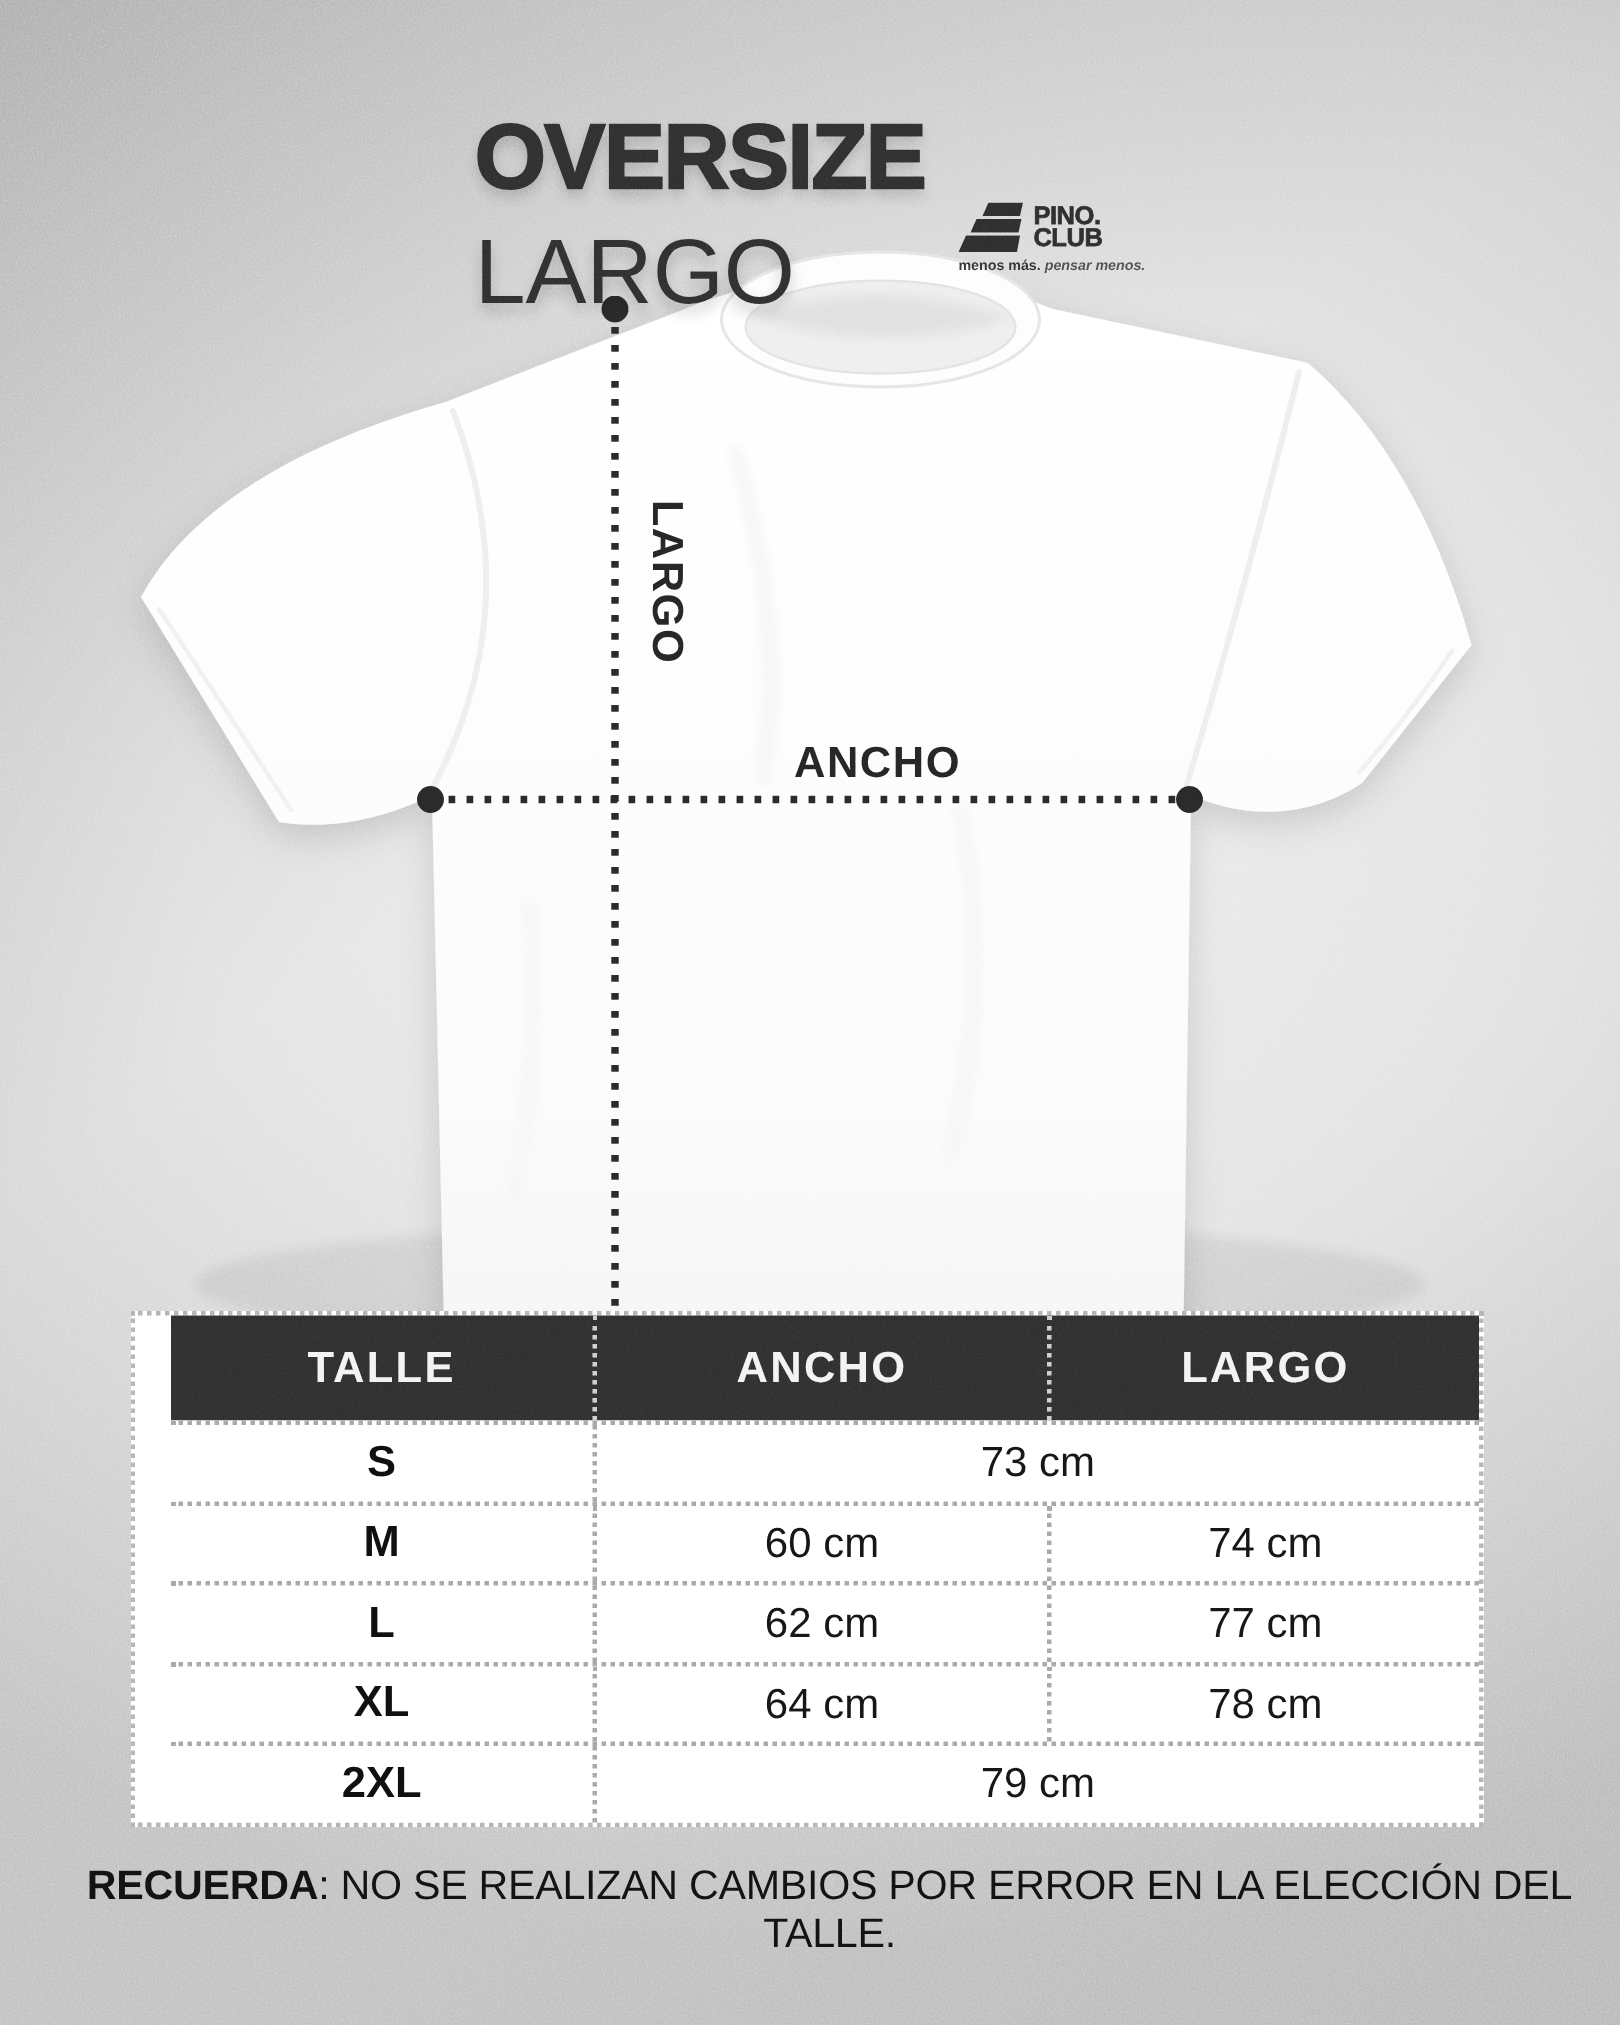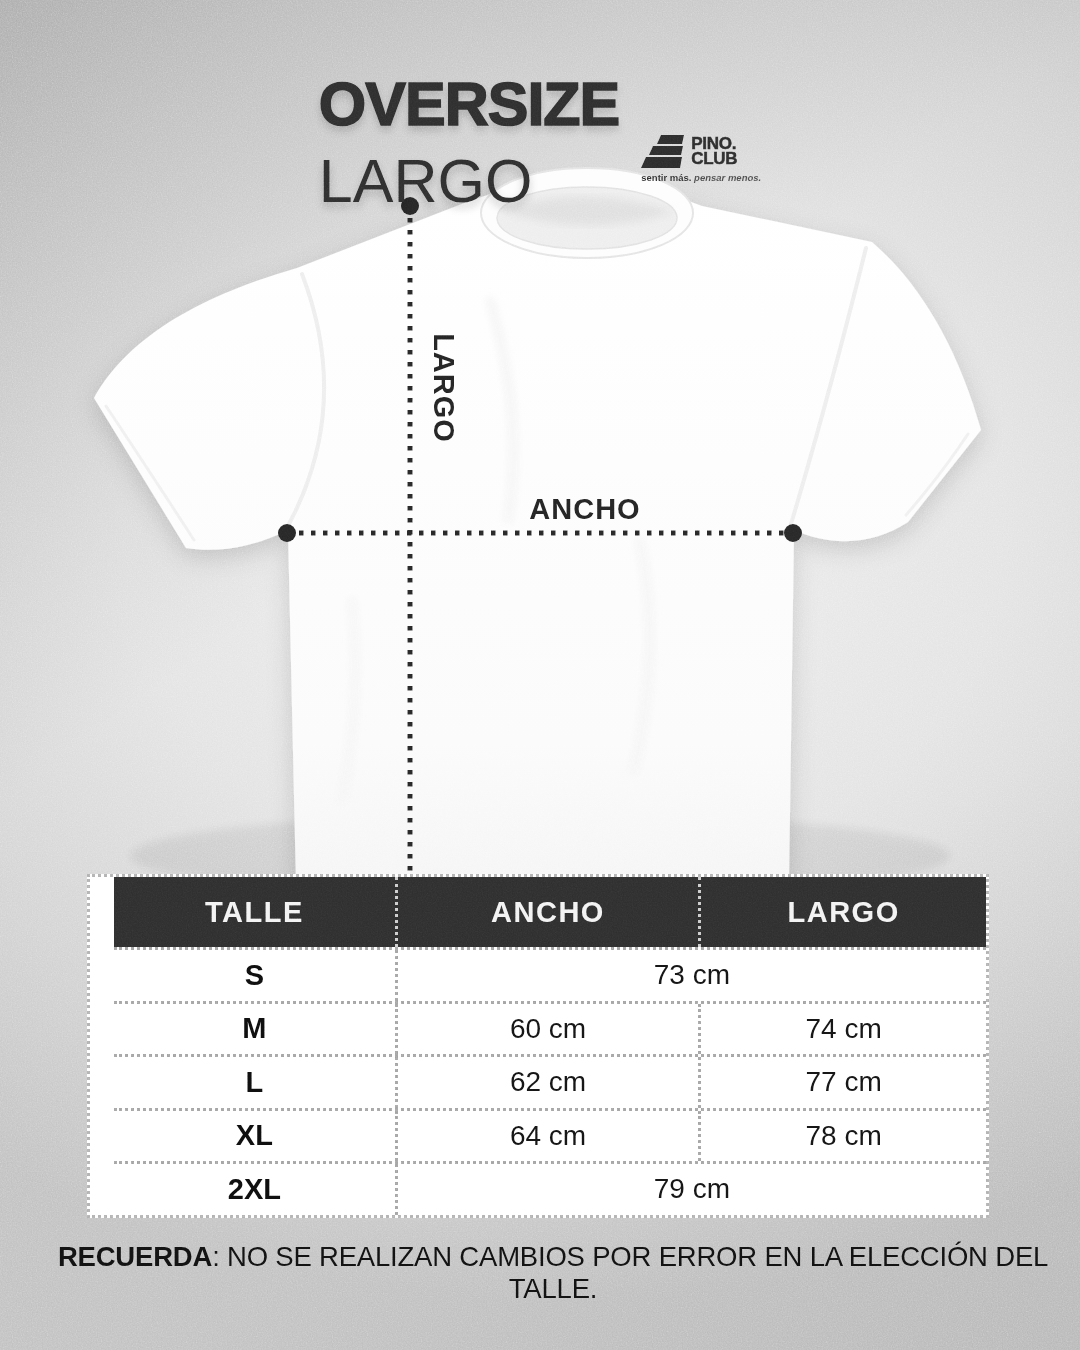--- a/index.html
+++ b/index.html
@@ -130,21 +130,21 @@
             <polygon points="12,11 42,11 40,20 8,20"></polygon>
             <polygon points="5,22 41,22 39,33 0,33"></polygon>
           </g>
         </svg>
         <div class="brand-name">
           <div>PINO.</div>
           <div>CLUB</div>
         </div>
       </div>
       <div class="brand-tagline">
-        <span class="tg-b">sentir más.</span>
+        <span class="tg-b">menos más.</span>
         <span class="tg-i">pensar menos.</span>
       </div>
     </div>
   </header>
 
   <section class="size-table">
     <div class="thead">
       <div class="th c1">TALLE</div>
       <div class="th c2">ANCHO</div>
       <div class="th c3">LARGO</div>

